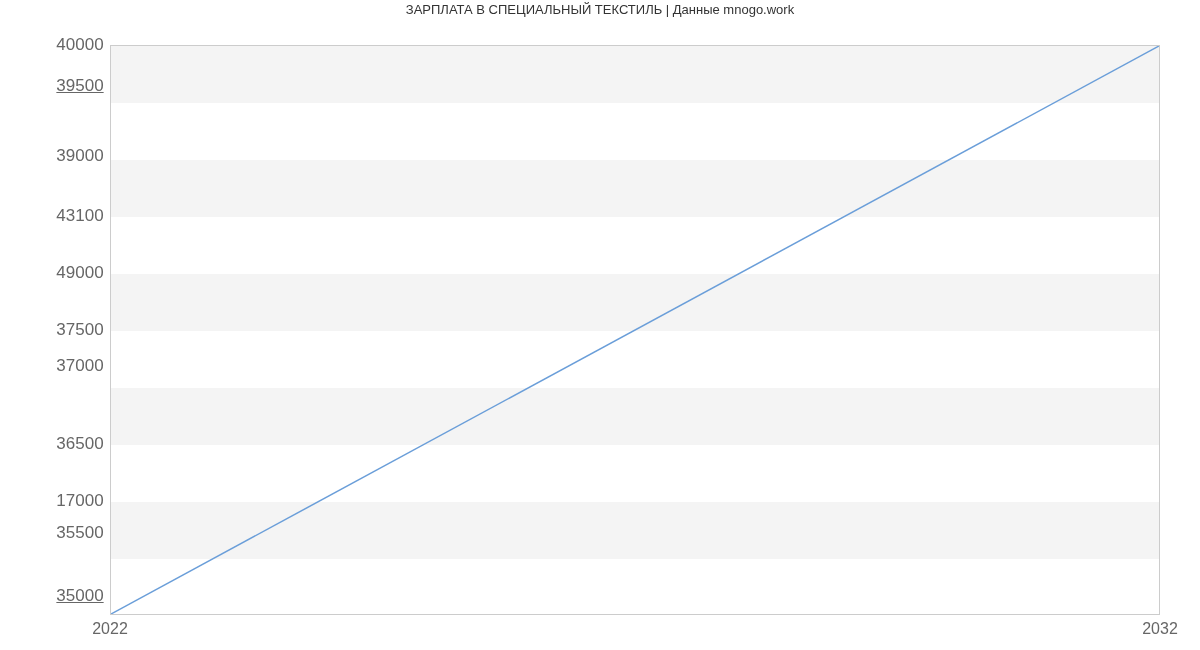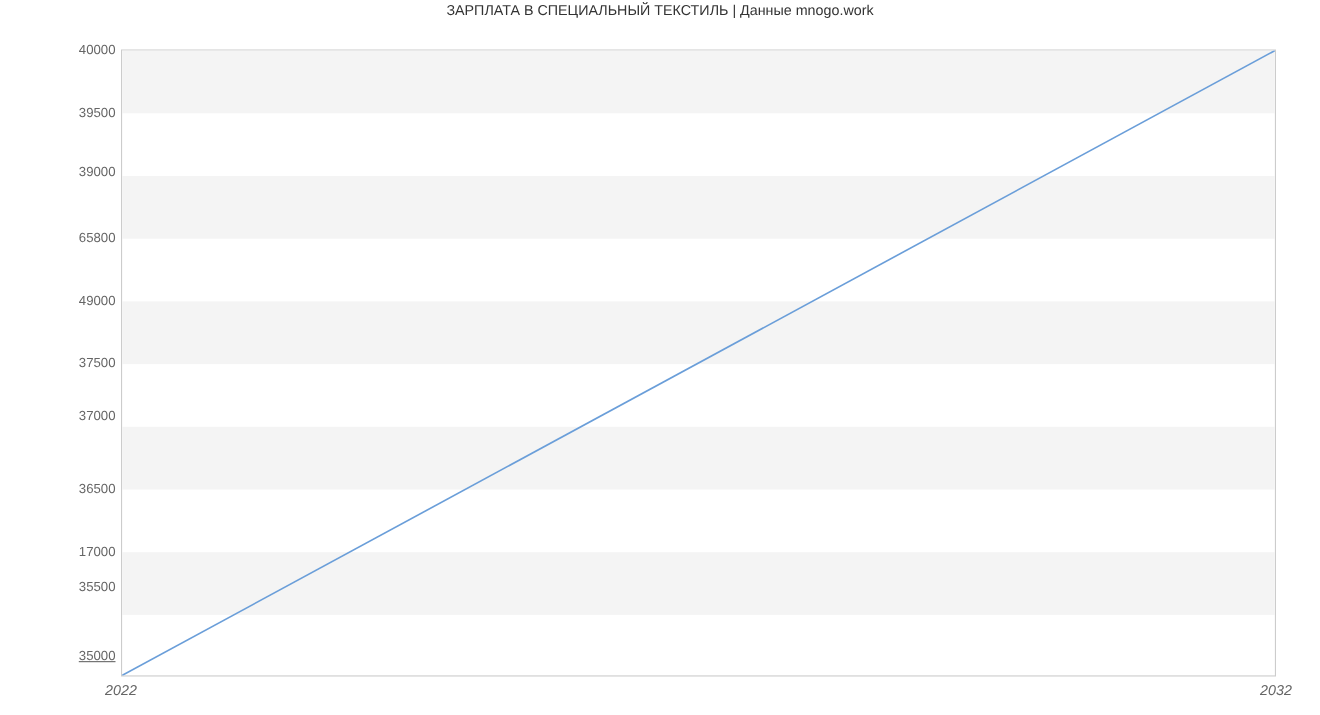--- a/index.html
+++ b/index.html
@@ -27,33 +27,32 @@
     }
     .grid-band {
       position: absolute;
       left: 0;
       width: 100%;
       background: #f4f4f4;
     }
     .y-tick-label {
       position: absolute;
       right: 1095px;
-      font-size: 12px;
+      font-size: 17px;
       color: #666;
-      text-align: right;
+      text-align: center;
       transform: translateY(-50%);
       width: 50px;
     }
     .x-tick-label {
       position: absolute;
       top: 620px;
-      font-size: 13px;
+      font-size: 16px;
       color: #666;
       transform: translateX(-50%);
-      font-style: italic;
     }
     .line-svg {
       position: absolute;
       left: 0;
       top: 0;
       width: 100%;
       height: 100%;
     }
   </style>
 </head>
@@ -69,21 +68,21 @@
     <div class="grid-band" style="top: 456px; height: 57px;"></div>
   <svg class="line-svg" viewBox="0 0 1050 570" preserveAspectRatio="none">
     <line id="chart-line-path" stroke="#6a9ed9" stroke-width="1.5" fill="none" x1="0" y1="570" x2="1050" y2="0"></line>
   </svg>
 </div>
 
 <div class="y-tick-label" style="top: 596px; text-decoration: underline;">35000</div>
 <div class="y-tick-label" style="top: 533px;">35500</div>
 <div class="y-tick-label" style="top: 501px;">17000</div>
 <div class="y-tick-label" style="top: 444px;">36500</div>
-<div class="y-tick-label" style="top: 378px;">37000</div>
+<div class="y-tick-label" style="top: 366px;">37000</div>
 <div class="y-tick-label" style="top: 330px;">37500</div>
 <div class="y-tick-label" style="top: 273px;">49000</div>
-<div class="y-tick-label" style="top: 216px;">65800</div>
+<div class="y-tick-label" style="top: 216px;">43100</div>
 <div class="y-tick-label" style="top: 156px;">39000</div>
-<div class="y-tick-label" style="top: 102px;">39500</div>
+<div class="y-tick-label" style="top: 86px; text-decoration: underline;">39500</div>
 <div class="y-tick-label" style="top: 45px;">40000</div>
 <div class="x-tick-label" style="left: 110px;">2022</div>
 <div class="x-tick-label" style="left: 1160px;">2032</div>
 
 </body></html>

